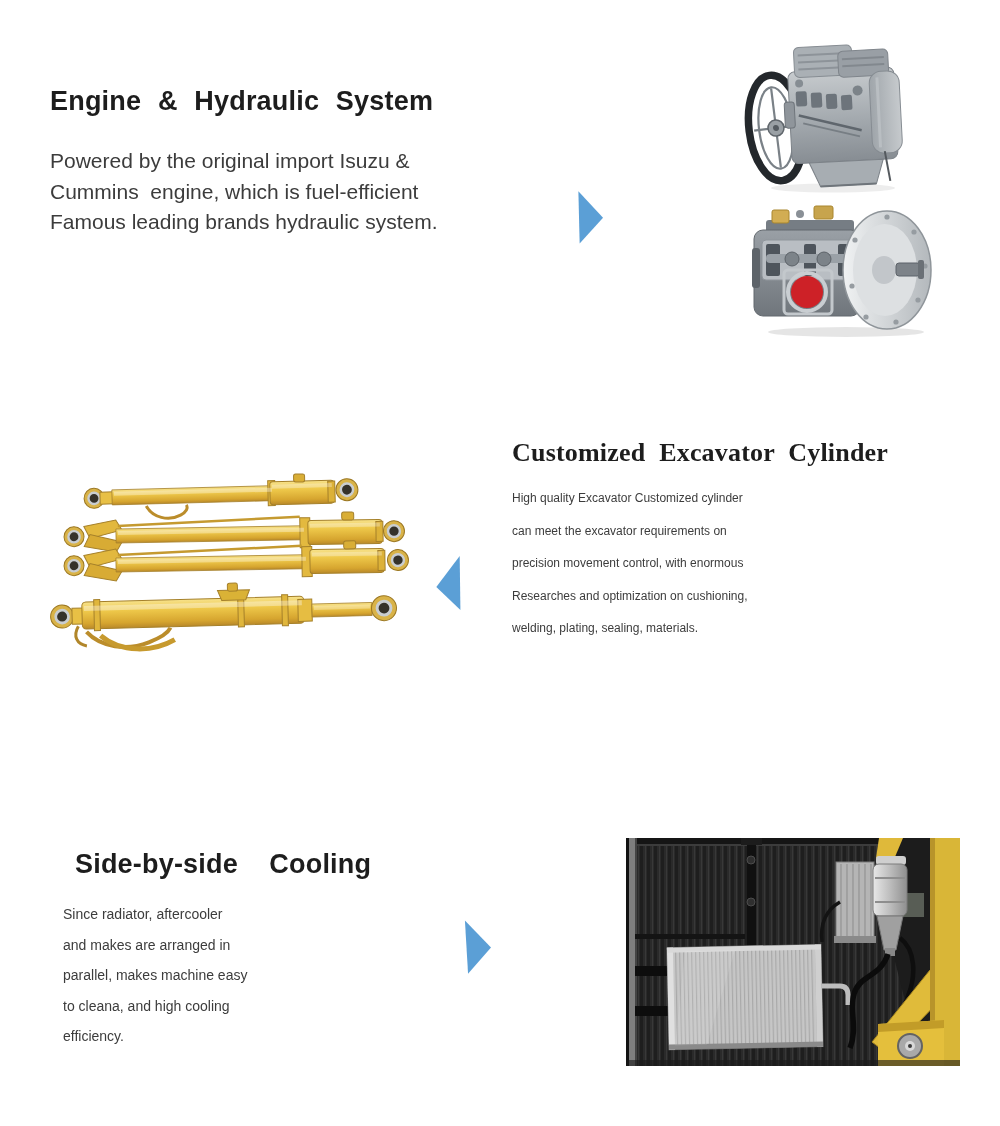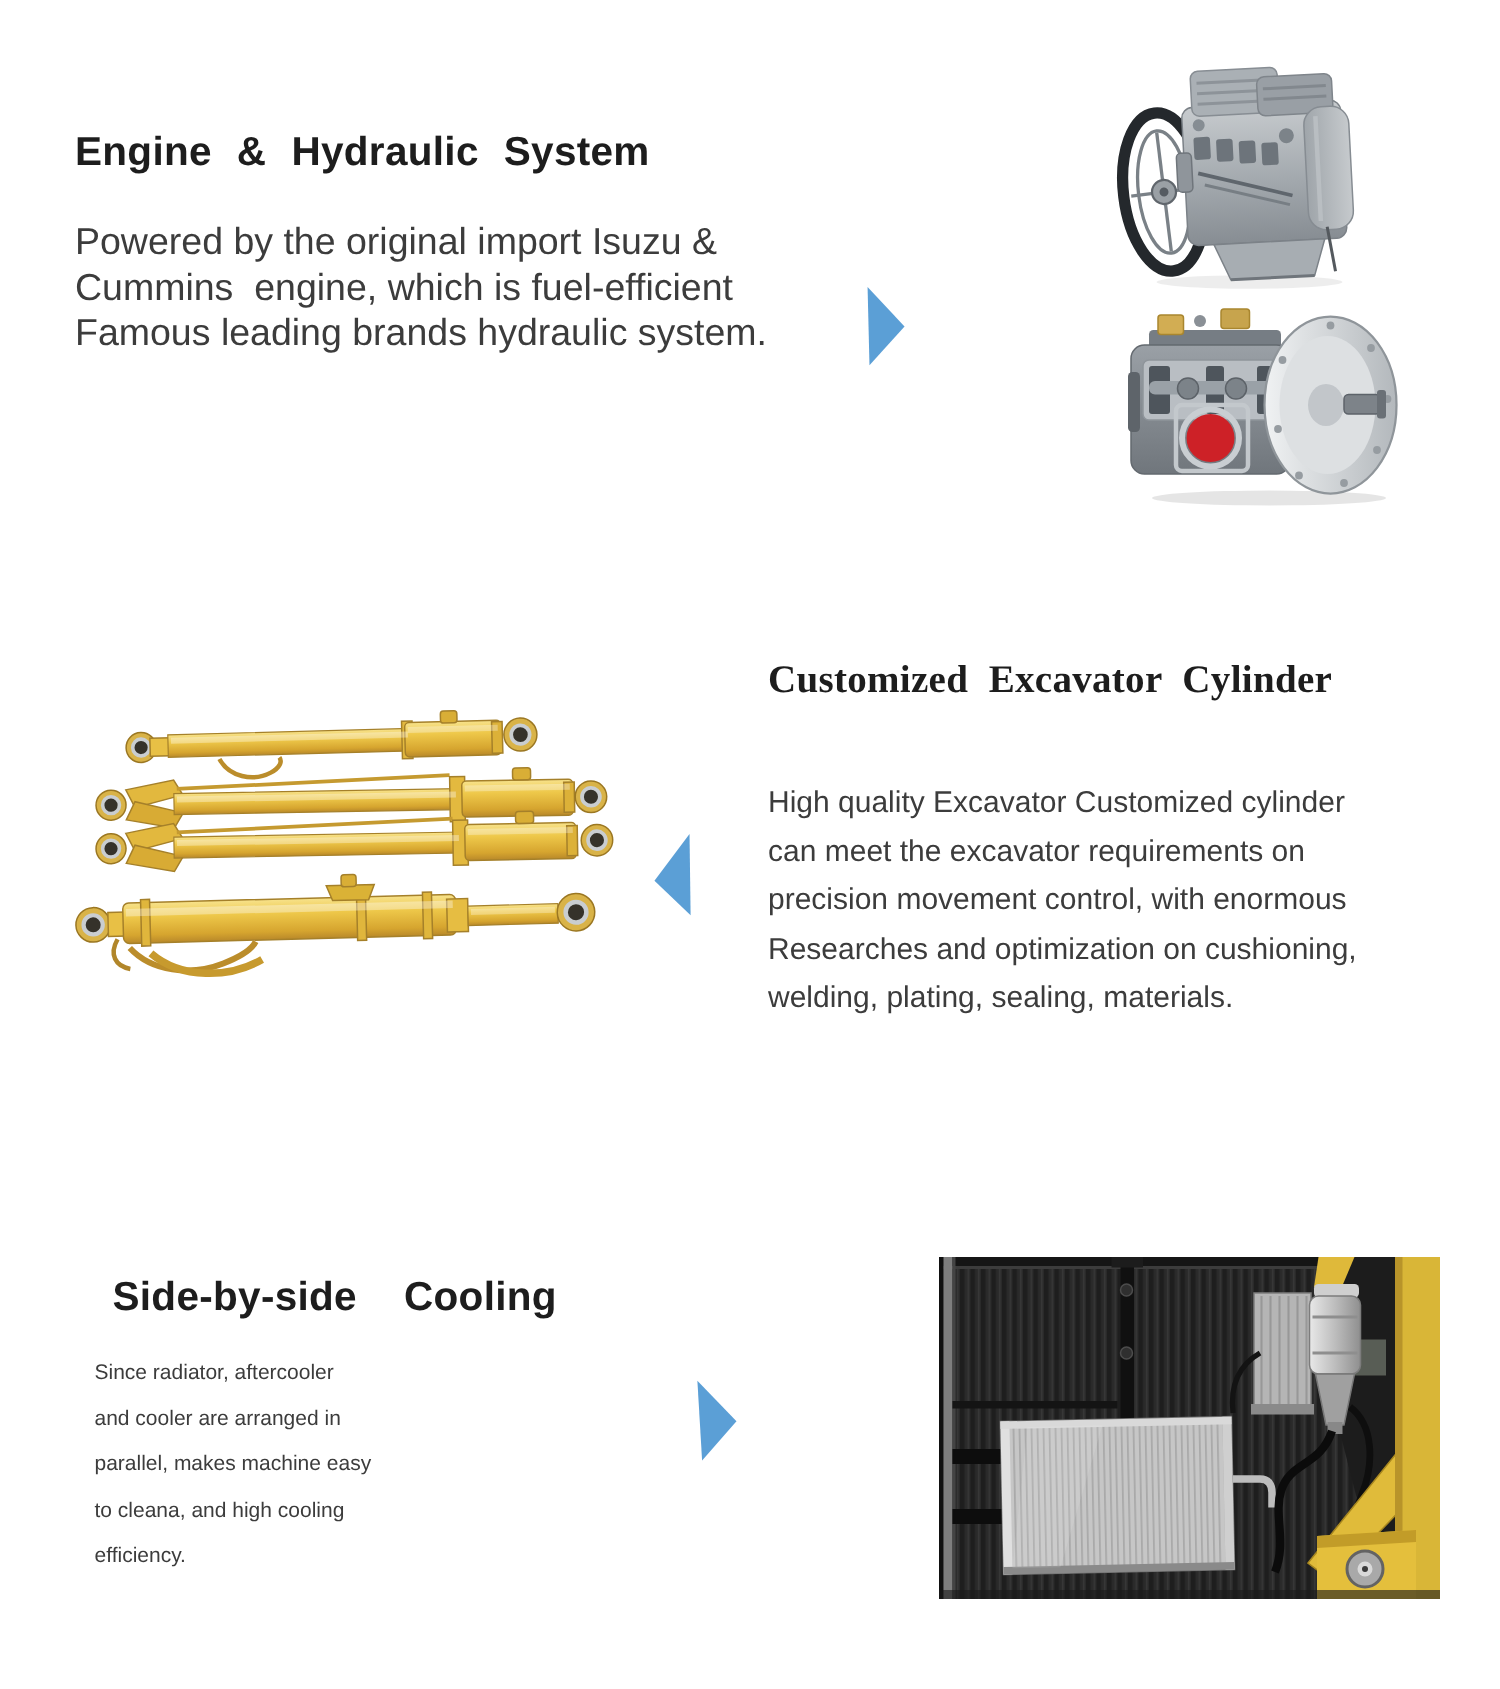--- a/index.html
+++ b/index.html
@@ -10,22 +10,22 @@
   .abs { position:absolute; }
   .sec-title {
     margin:0; font-weight:bold; color:var(--title-color,#1d1d1d);
     white-space:pre; letter-spacing:0.2px;
   }
   .t1 { left:50px; top:86px;  font-size:27px; word-spacing:9px; }
   .t2 { left:512px; top:438px; font-size:26px; word-spacing:7px;font-family:Liberation Serif, serif; }
   .t3 { left:75px; top:849px;  font-size:27px; word-spacing:8px; }
   .sec-body { color:var(--body-color,#3c3c3c); }
   .sec-body .line { white-space:pre; }
-  .b1 { left:50px;  top:146px; font-size:25px;   line-height:30.5px; }
-  .b2 { left:512px; top:519px; font-size:20px; line-height:32.6px; }
+  .b1 { left:50px;  top:146px; font-size:21px;   line-height:30.5px; }
+  .b2 { left:512px; top:482px; font-size:12px; line-height:32.6px; }
   .b3 { left:63px;  top:899px; font-size:14px; line-height:30.6px; }
   .arrow polygon { fill: var(--arrow-blue, #5B9FD6); }
 </style>
 </head>
 <body>
 
 <div class="canvas">
 
   <h2 class="abs sec-title t1">Engine &amp; Hydraulic System</h2>
 
@@ -233,21 +233,21 @@
     <div class="line">can meet the excavator requirements on</div>
     <div class="line">precision movement control, with enormous</div>
     <div class="line">Researches and optimization on cushioning,</div>
     <div class="line">welding, plating, sealing, materials.</div>
   </div>
 
   <h2 class="abs sec-title t3">Side-by-side  Cooling</h2>
 
   <div class="abs sec-body b3">
     <div class="line">Since radiator, aftercooler</div>
-    <div class="line">and cooler are arranged in</div>
+    <div class="line">and makes are arranged in</div>
     <div class="line">parallel, makes machine easy</div>
     <div class="line">to cleana, and high cooling</div>
     <div class="line">efficiency.</div>
   </div>
 
   <svg class="abs arrow" style="left:463px;top:920px" width="29" height="56" viewBox="0 0 29 56">
     <polygon points="1,1 28,27 6,54" transform="rotate(2 14 27)"></polygon>
   </svg>
 
   <svg class="abs" style="left:626px;top:838px" width="334" height="228" viewBox="0 0 334 228">

